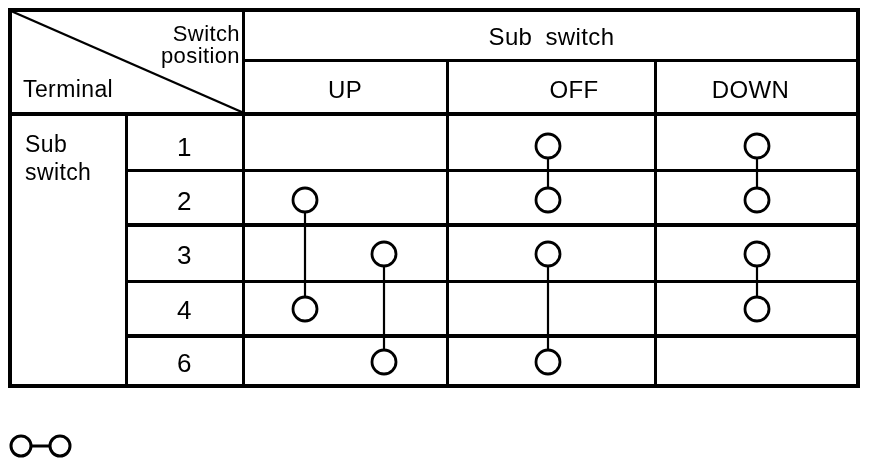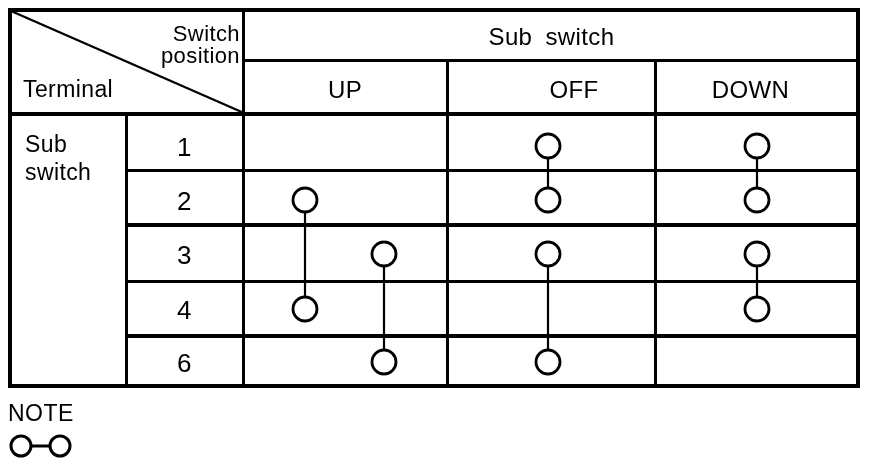--- a/index.html
+++ b/index.html
@@ -79,20 +79,19 @@
   <div class="txt hdr center" style="left:655px; top:76px; width:191px;">DOWN</div>
 
   <div class="txt wrap2" style="left:25px; top:130px; width:90px; font-size:23px; line-height:28px;">Sub switch</div>
 
   <div class="txt num center" style="left:126px; top:132px; width:117px;">1</div>
   <div class="txt num center" style="left:126px; top:186px; width:117px;">2</div>
   <div class="txt num center" style="left:126px; top:240px; width:117px;">3</div>
   <div class="txt num center" style="left:126px; top:295px; width:117px;">4</div>
   <div class="txt num center" style="left:126px; top:348px; width:117px;">6</div>
 
-  <div class="note-title">NOTE</div>
   <svg class="legend-sym" width="66" height="28">
     <line x1="22" y1="14" x2="44" y2="14" stroke="#000" stroke-width="3"></line>
     <circle cx="13" cy="14" r="10" fill="#fff" stroke="#000" stroke-width="3"></circle>
     <circle cx="52" cy="14" r="10" fill="#fff" stroke="#000" stroke-width="3"></circle>
   </svg>
 
 </div>
 
 </body></html>

